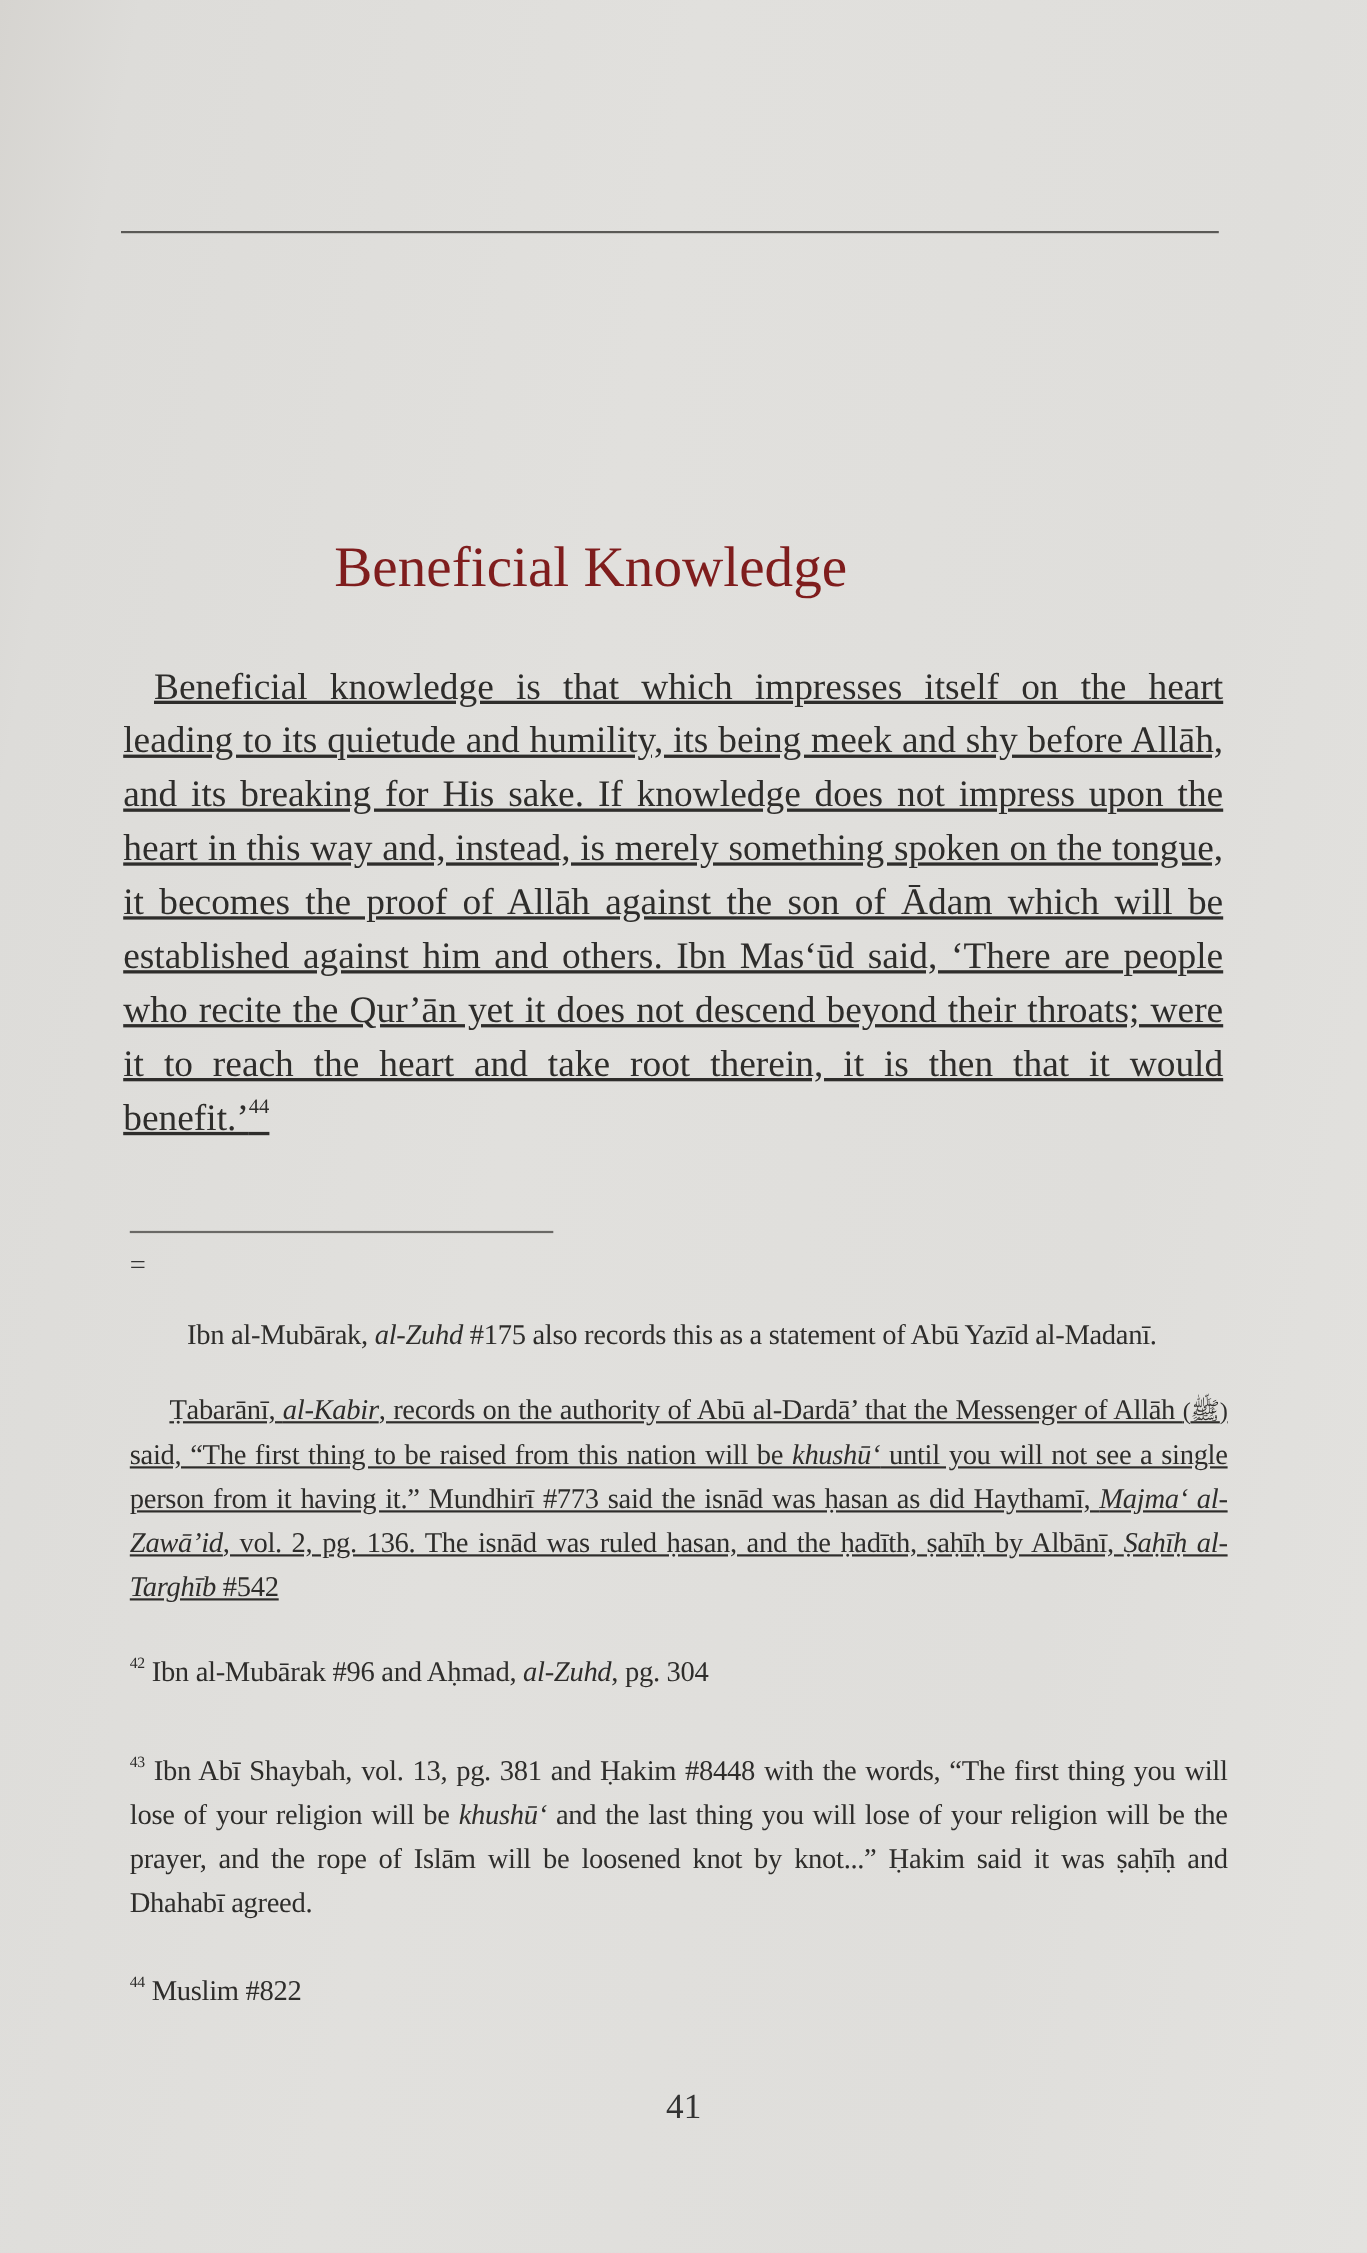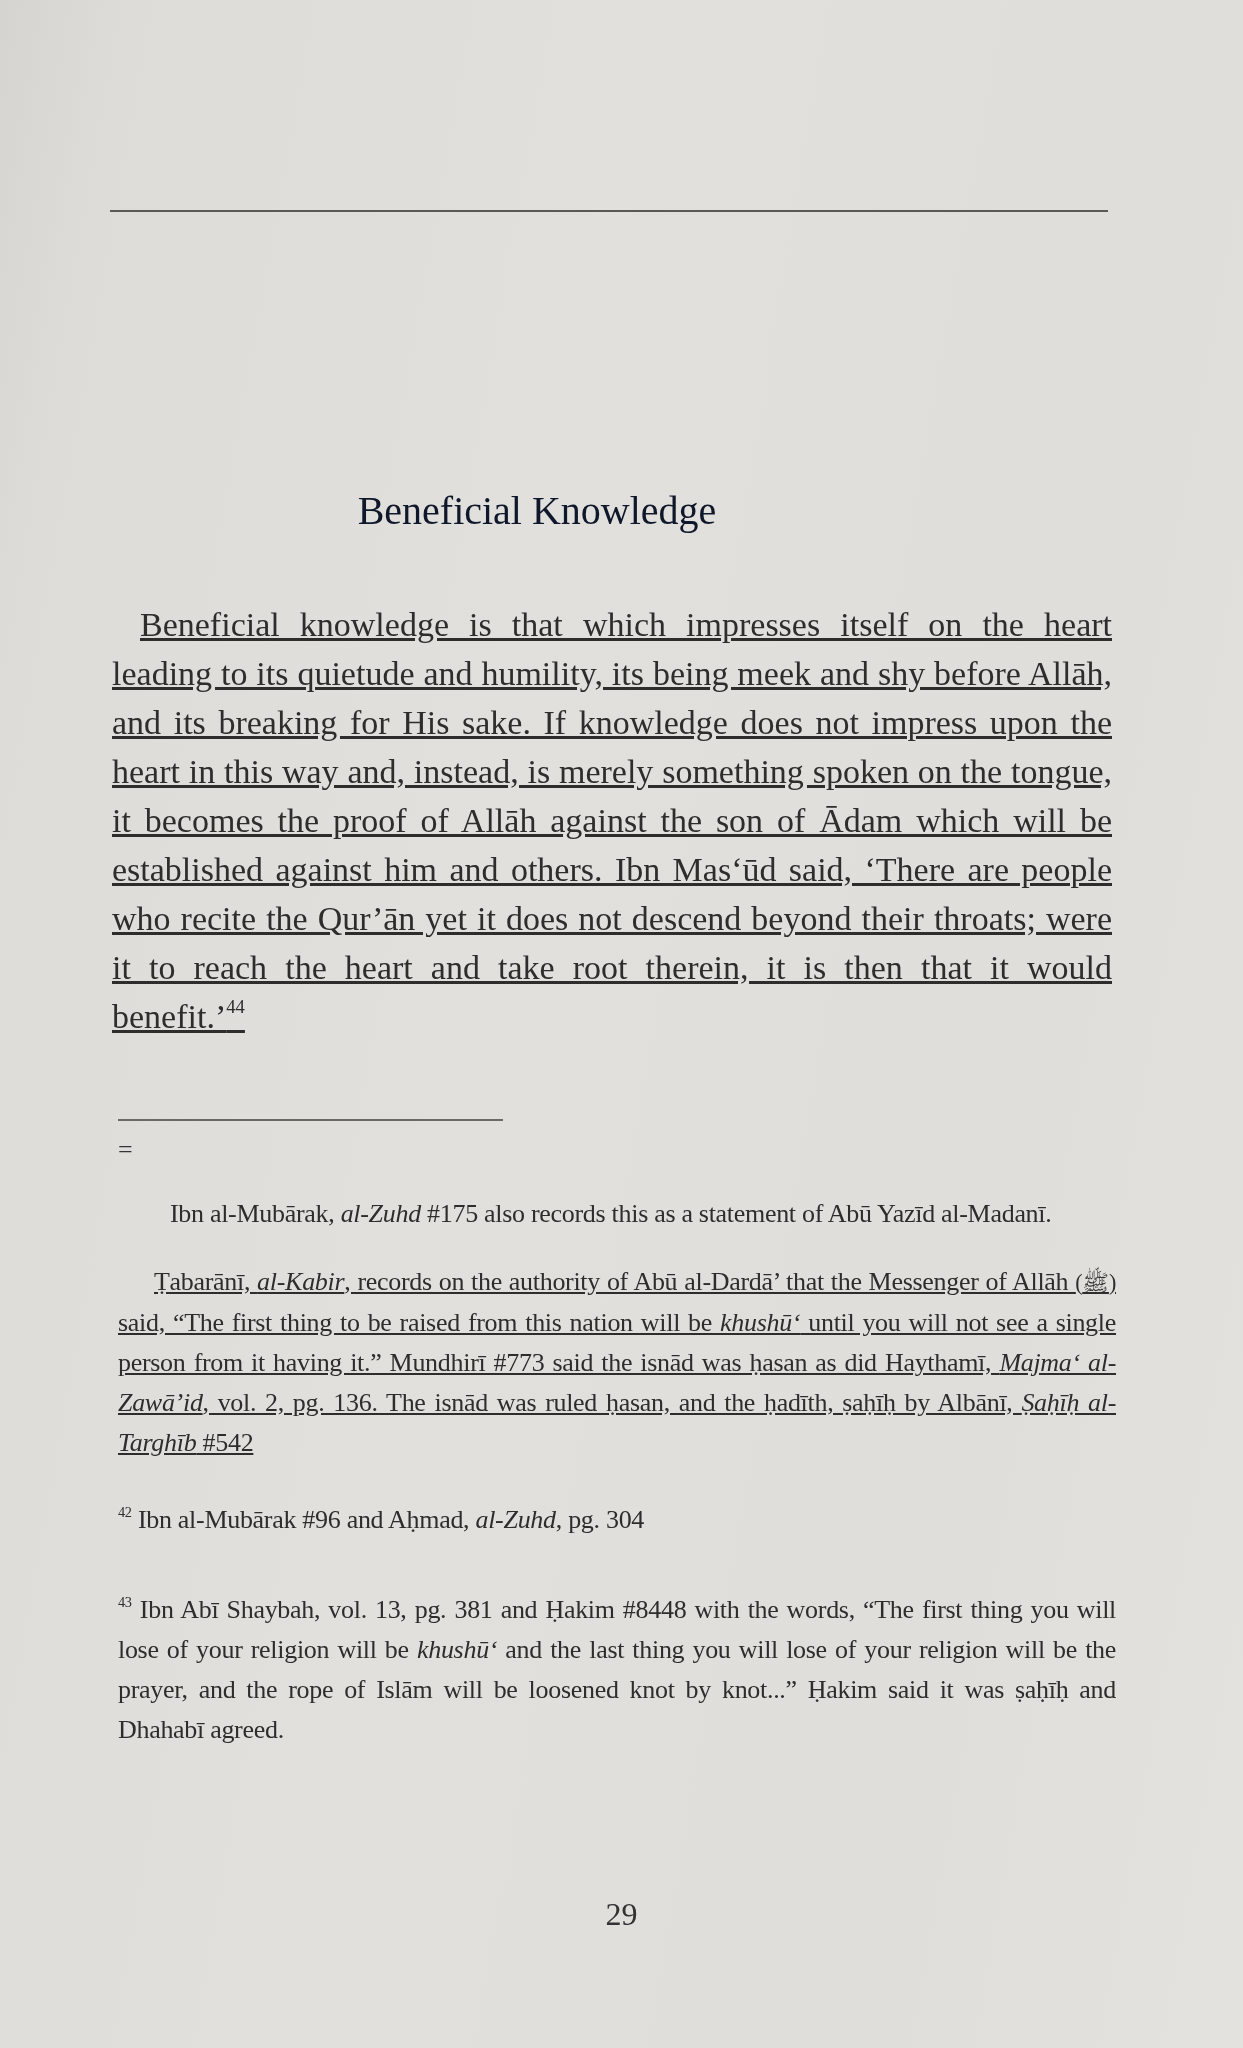--- a/index.html
+++ b/index.html
@@ -22,21 +22,21 @@
   }
   .para {
     position: absolute; left: 112px; width: 1000px;
     font-size: 34px; line-height: 49px; text-align: justify;
     text-align-last: left;
   }
   .para.indent { text-indent: 28px; }
   .p1 { top: 238px; }
   .section-heading {
     position: absolute; left: 0; width: 1074px; top: 487px;
-    text-align: center; font-size: 40px; color: #0f172a;
+    text-align: center; font-size: 52px; color: #7f1d1d;
   }
   .p2 { top: 600px; text-decoration: underline; }
   sup { font-size: 0.55em; vertical-align: 0.8em; line-height: 0; }
   .fn-rule {
     position: absolute; left: 118px; top: 1119px; width: 385px; height: 1.5px; background: #6a6966;
   }
   .fn-mark { position: absolute; left: 118px; top: 1135px; font-size: 26px; color: #333; }
   .fn {
     position: absolute; left: 118px; width: 998px;
     font-size: 26px; line-height: 40px; text-align: justify; text-align-last: left;
@@ -70,15 +70,16 @@
   <div class="fn-mark">=</div>
 
   <p class="fn indent fn-a" style="margin:16px;"><span>Ibn al-Mubārak, </span><i>al-Zuhd</i><span> #175 also records this as a statement of Abū Yazīd al-Madanī.</span></p>
 
   <p class="fn indent fn-b" style="margin:0;"><span>Ṭabarānī, </span><i>al-Kabir</i><span>, records on the authority of Abū al-Dardā’ that the Messenger of Allāh </span><span class="saw">(ﷺ)</span><span> said, “The first thing to be raised from this nation will be </span><i>khushū‘</i><span> until you will not see a single person from it having it.” Mundhirī #773 said the isnād was ḥasan as did Haythamī, </span><i>Majma‘ al-Zawā’id</i><span>, vol. 2, pg. 136. The isnād was ruled ḥasan, and the ḥadīth, ṣaḥīḥ by Albānī, </span><i>Ṣaḥīḥ al-Targhīb</i><span> #542</span></p>
 
   <p class="fn fn-42" style="margin:0;"><sup>42</sup><span> Ibn al-Mubārak #96 and Aḥmad, </span><i>al-Zuhd</i><span>, pg. 304</span></p>
 
   <p class="fn fn-43" style="margin:0;"><sup>43</sup><span> Ibn Abī Shaybah, vol. 13, pg. 381 and Ḥakim #8448 with the words, “The first thing you will lose of your religion will be </span><i>khushū‘</i><span> and the last thing you will lose of your religion will be the prayer, and the rope of Islām will be loosened knot by knot...” Ḥakim said it was ṣaḥīḥ and Dhahabī agreed.</span></p>
 
+  <p class="fn fn-44" style="margin:0;"><sup>44</sup><span> Muslim #822</span></p>
 
-  <div class="page-number">29</div>
+  <div class="page-number">41</div>
 </div>
 
 </body></html>

